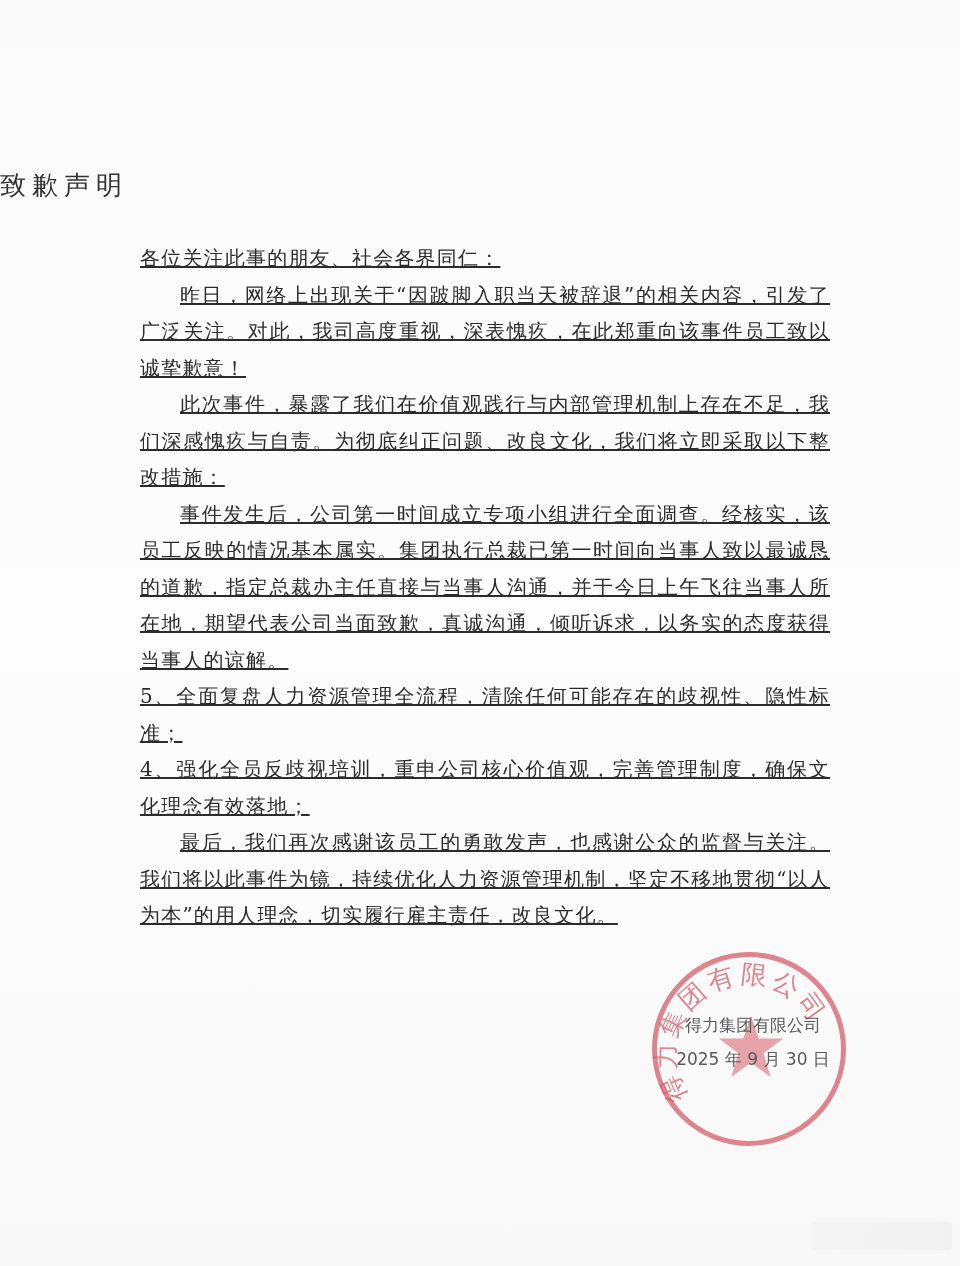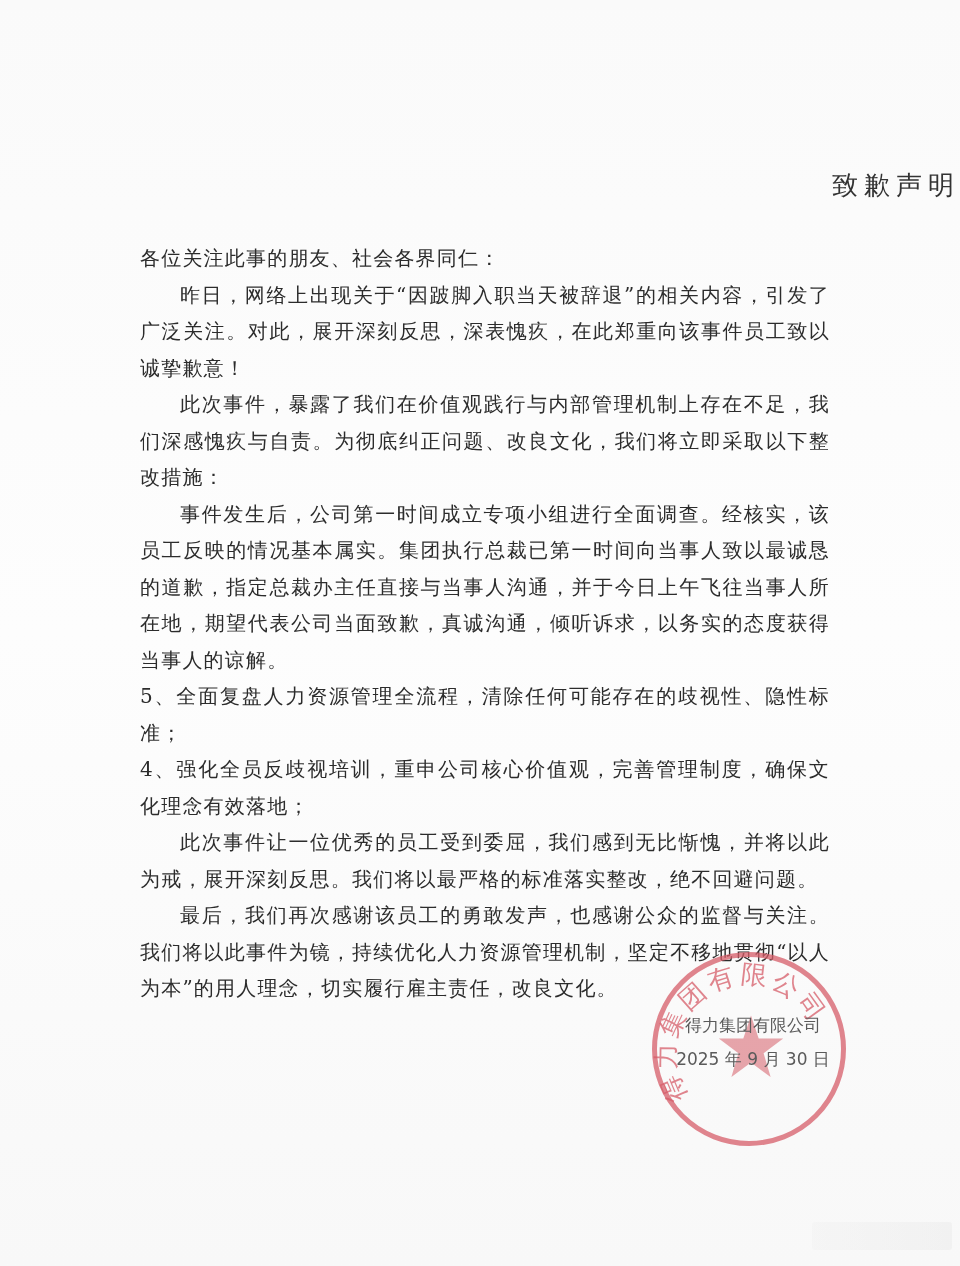--- a/index.html
+++ b/index.html
@@ -10,29 +10,29 @@
       overflow: hidden;
       font-family: "DejaVu Serif", "Liberation Serif", serif;
       color: #2f2f2f;
     }
     .page {
       position: absolute; left: 0; top: 0; width: 960px; height: 1266px;
       background: linear-gradient(180deg, #fafafa 0%, #fdfdfd 50%, #f8f8f8 100%);
     }
     .title {
       position: absolute; top: 168px; left: 0; width: 960px;
-      text-align: right; font-size: 26px; letter-spacing: 6px;
+      text-align: left; font-size: 26px; letter-spacing: 6px;
       color: #333; font-weight: normal;
     }
     .body-text {
       position: absolute; left: 140px; top: 240px; width: 690px;
       font-size: 20px; line-height: 36.5px; color: #2c2c2c;
       letter-spacing: 1.2px;
     }
-    .body-text p { margin: 0; text-align: justify; }
+    .body-text p { margin: 0; text-align: justify; text-decoration: underline; }
     .body-text p.indent { text-indent: 2em; }
     .signature {
       position: absolute; left: 668px; top: 1008px; width: 170px;
       font-size: 17px; line-height: 34px; color: #5a5a5a;
       font-family: "DejaVu Sans", "Liberation Sans", sans-serif;
       text-align: center; z-index: 3;
     }
     .stamp {
       position: absolute; left: 652px; top: 952px; width: 194px; height: 194px;
       border-radius: 50%; border: 5px solid rgba(214, 92, 104, 0.75);
@@ -50,26 +50,25 @@
   </style>
 </head>
 <body>
 
 <div class="page">
 
   <div class="title">致歉声明</div>
 
   <div class="body-text">
     <p>各位关注此事的朋友、社会各界同仁：</p>
-    <p class="indent">昨日，网络上出现关于“因跛脚入职当天被辞退”的相关内容，引发了广泛关注。对此，展开深刻反思，深表愧疚，在此郑重向该事件员工致以诚挚歉意！</p>
+    <p class="indent">昨日，网络上出现关于“因跛脚入职当天被辞退”的相关内容，引发了广泛关注。对此，我司高度重视，深表愧疚，在此郑重向该事件员工致以诚挚歉意！</p>
     <p class="indent">此次事件，暴露了我们在价值观践行与内部管理机制上存在不足，我们深感愧疚与自责。为彻底纠正问题、改良文化，我们将立即采取以下整改措施：</p>
     <p class="indent">事件发生后，公司第一时间成立专项小组进行全面调查。经核实，该员工反映的情况基本属实。集团执行总裁已第一时间向当事人致以最诚恳的道歉，指定总裁办主任直接与当事人沟通，并于今日上午飞往当事人所在地，期望代表公司当面致歉，真诚沟通，倾听诉求，以务实的态度获得当事人的谅解。</p>
     <p>5、全面复盘人力资源管理全流程，清除任何可能存在的歧视性、隐性标准；</p>
     <p>4、强化全员反歧视培训，重申公司核心价值观，完善管理制度，确保文化理念有效落地；</p>
-    <p class="indent">此次事件让一位优秀的员工受到委屈，我们感到无比惭愧，并将以此为戒，展开深刻反思。我们将以最严格的标准落实整改，绝不回避问题。</p>
     <p class="indent">最后，我们再次感谢该员工的勇敢发声，也感谢公众的监督与关注。我们将以此事件为镜，持续优化人力资源管理机制，坚定不移地贯彻“以人为本”的用人理念，切实履行雇主责任，改良文化。</p>
   </div>
 
   <div class="stamp"></div>
 
   <svg class="stamp-arc" viewBox="0 0 194 194">
     <defs>
       <path id="arcPath" d="M 40 150 A 72 72 0 1 1 150 150" fill="none"></path>
     </defs>
     <text font-size="26" fill="rgba(214,92,104,0.75)" font-family="DejaVu Serif, serif" letter-spacing="4">

